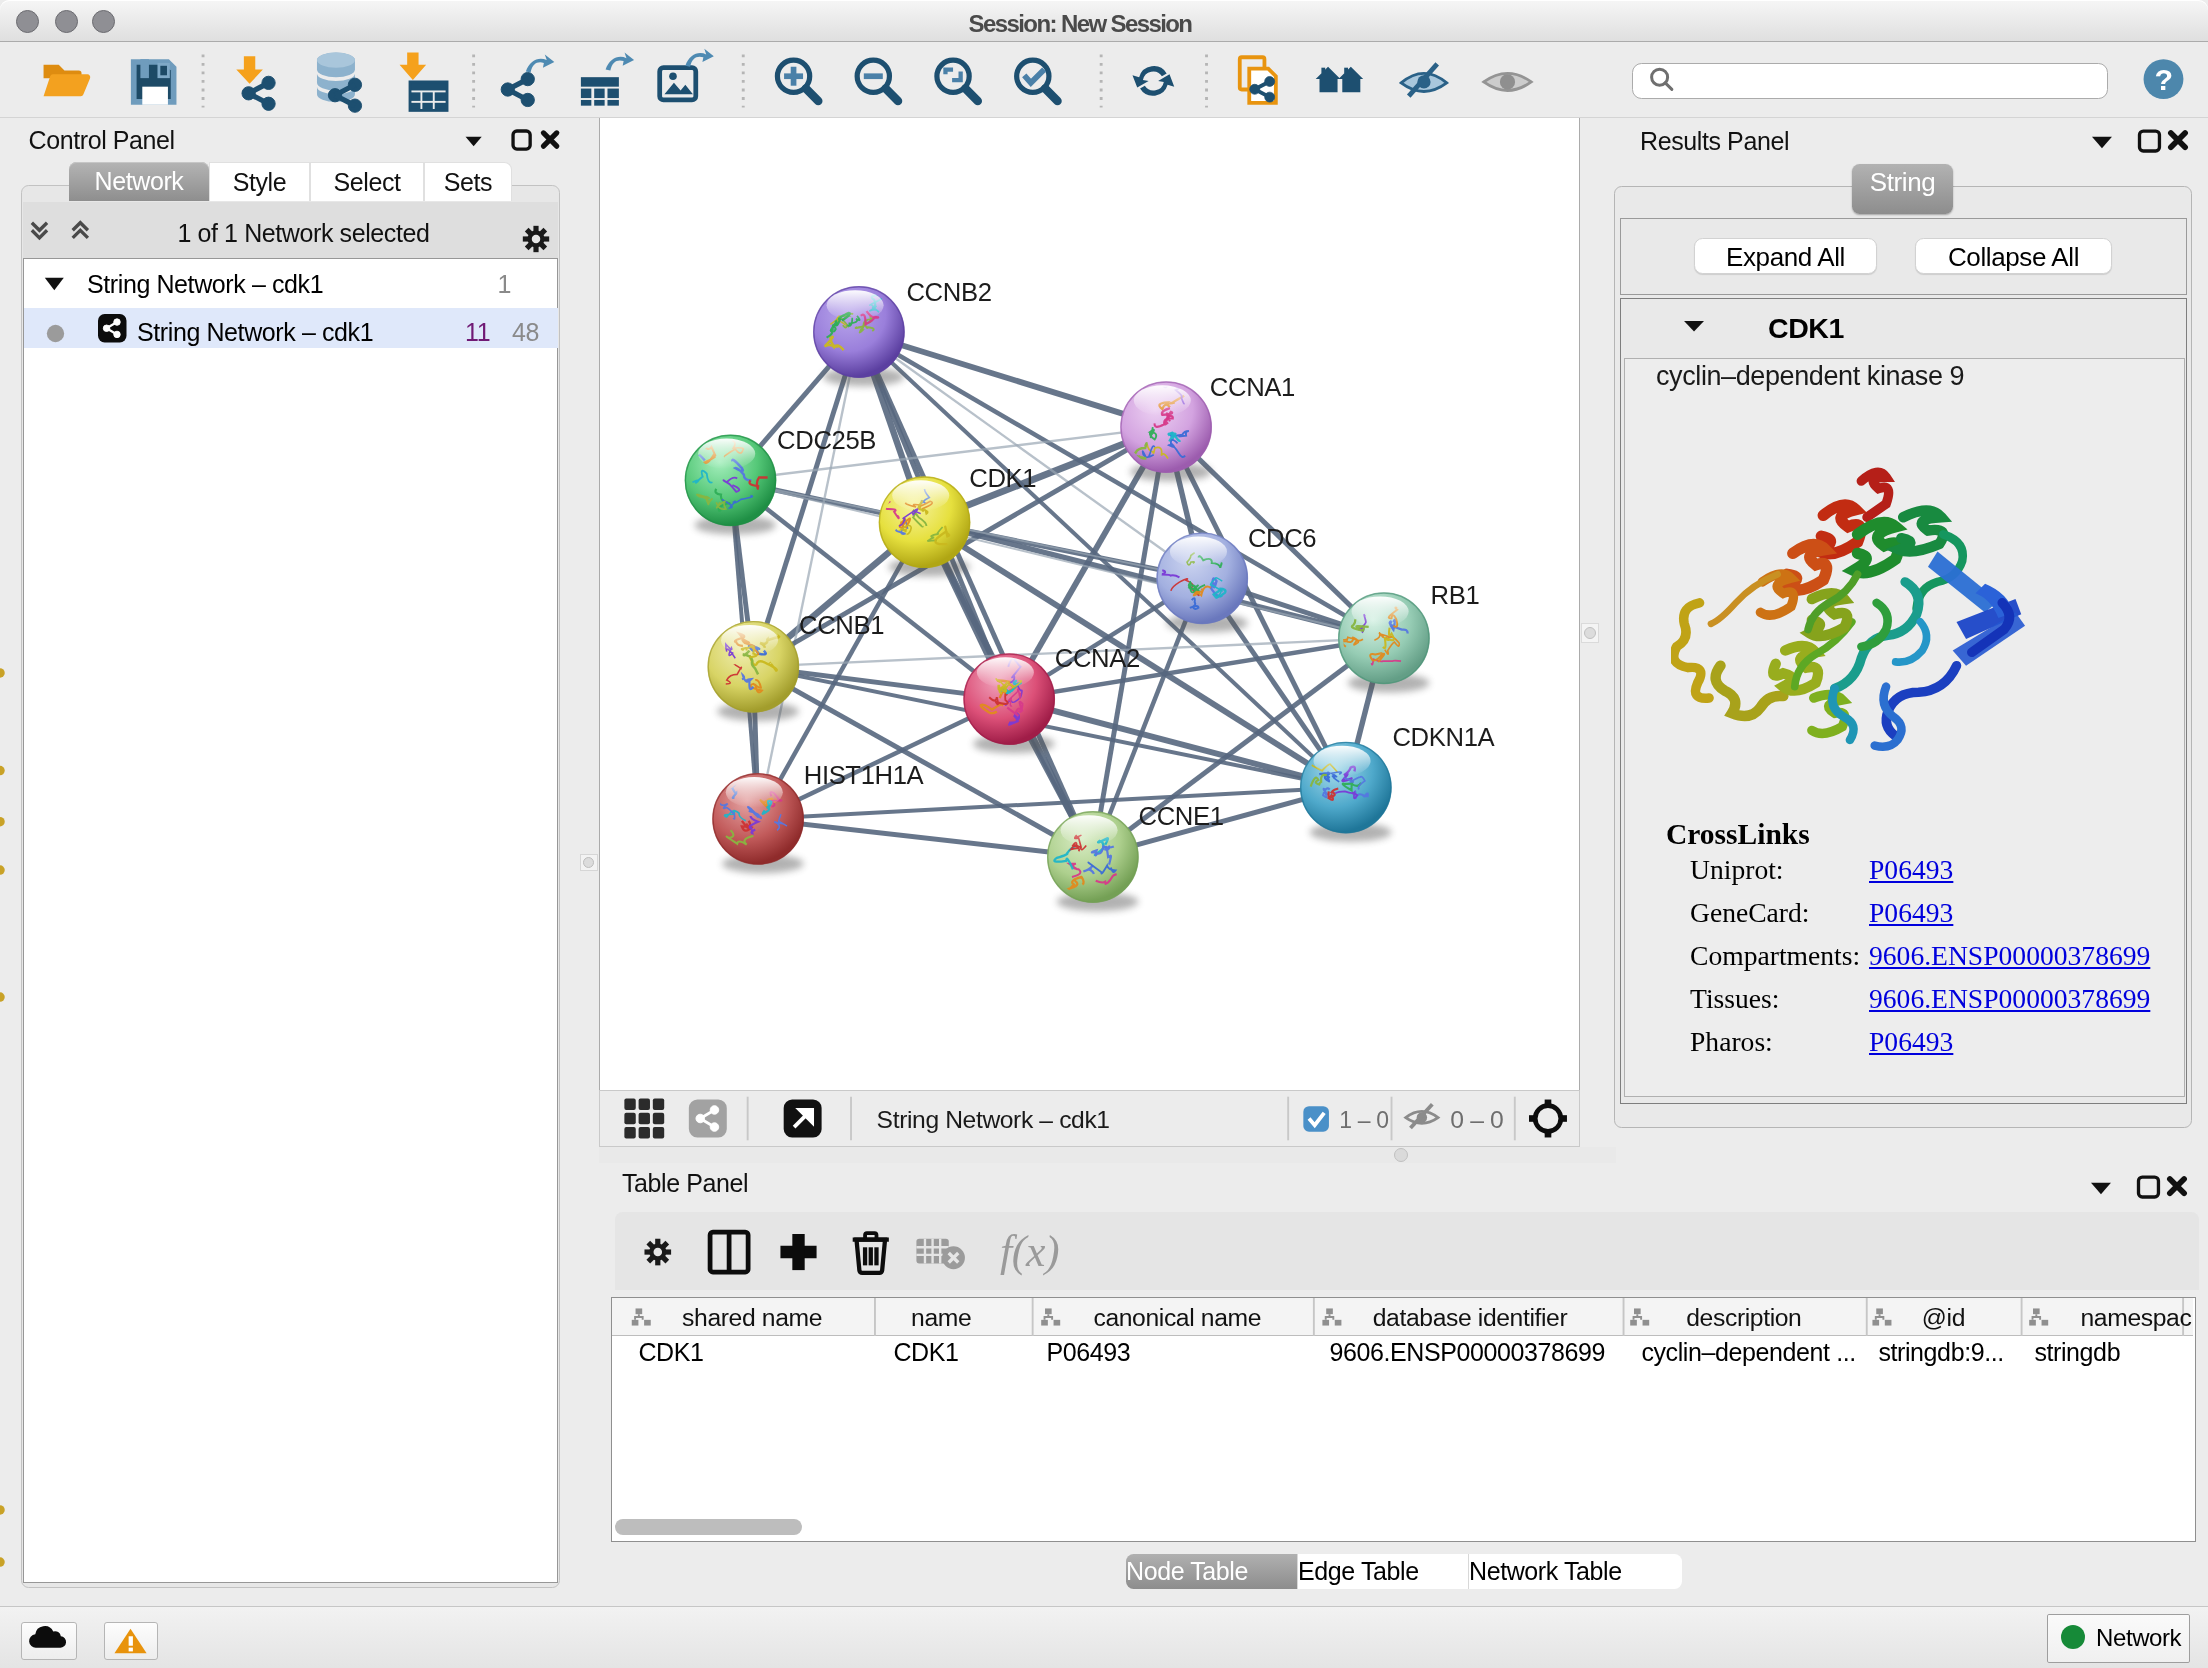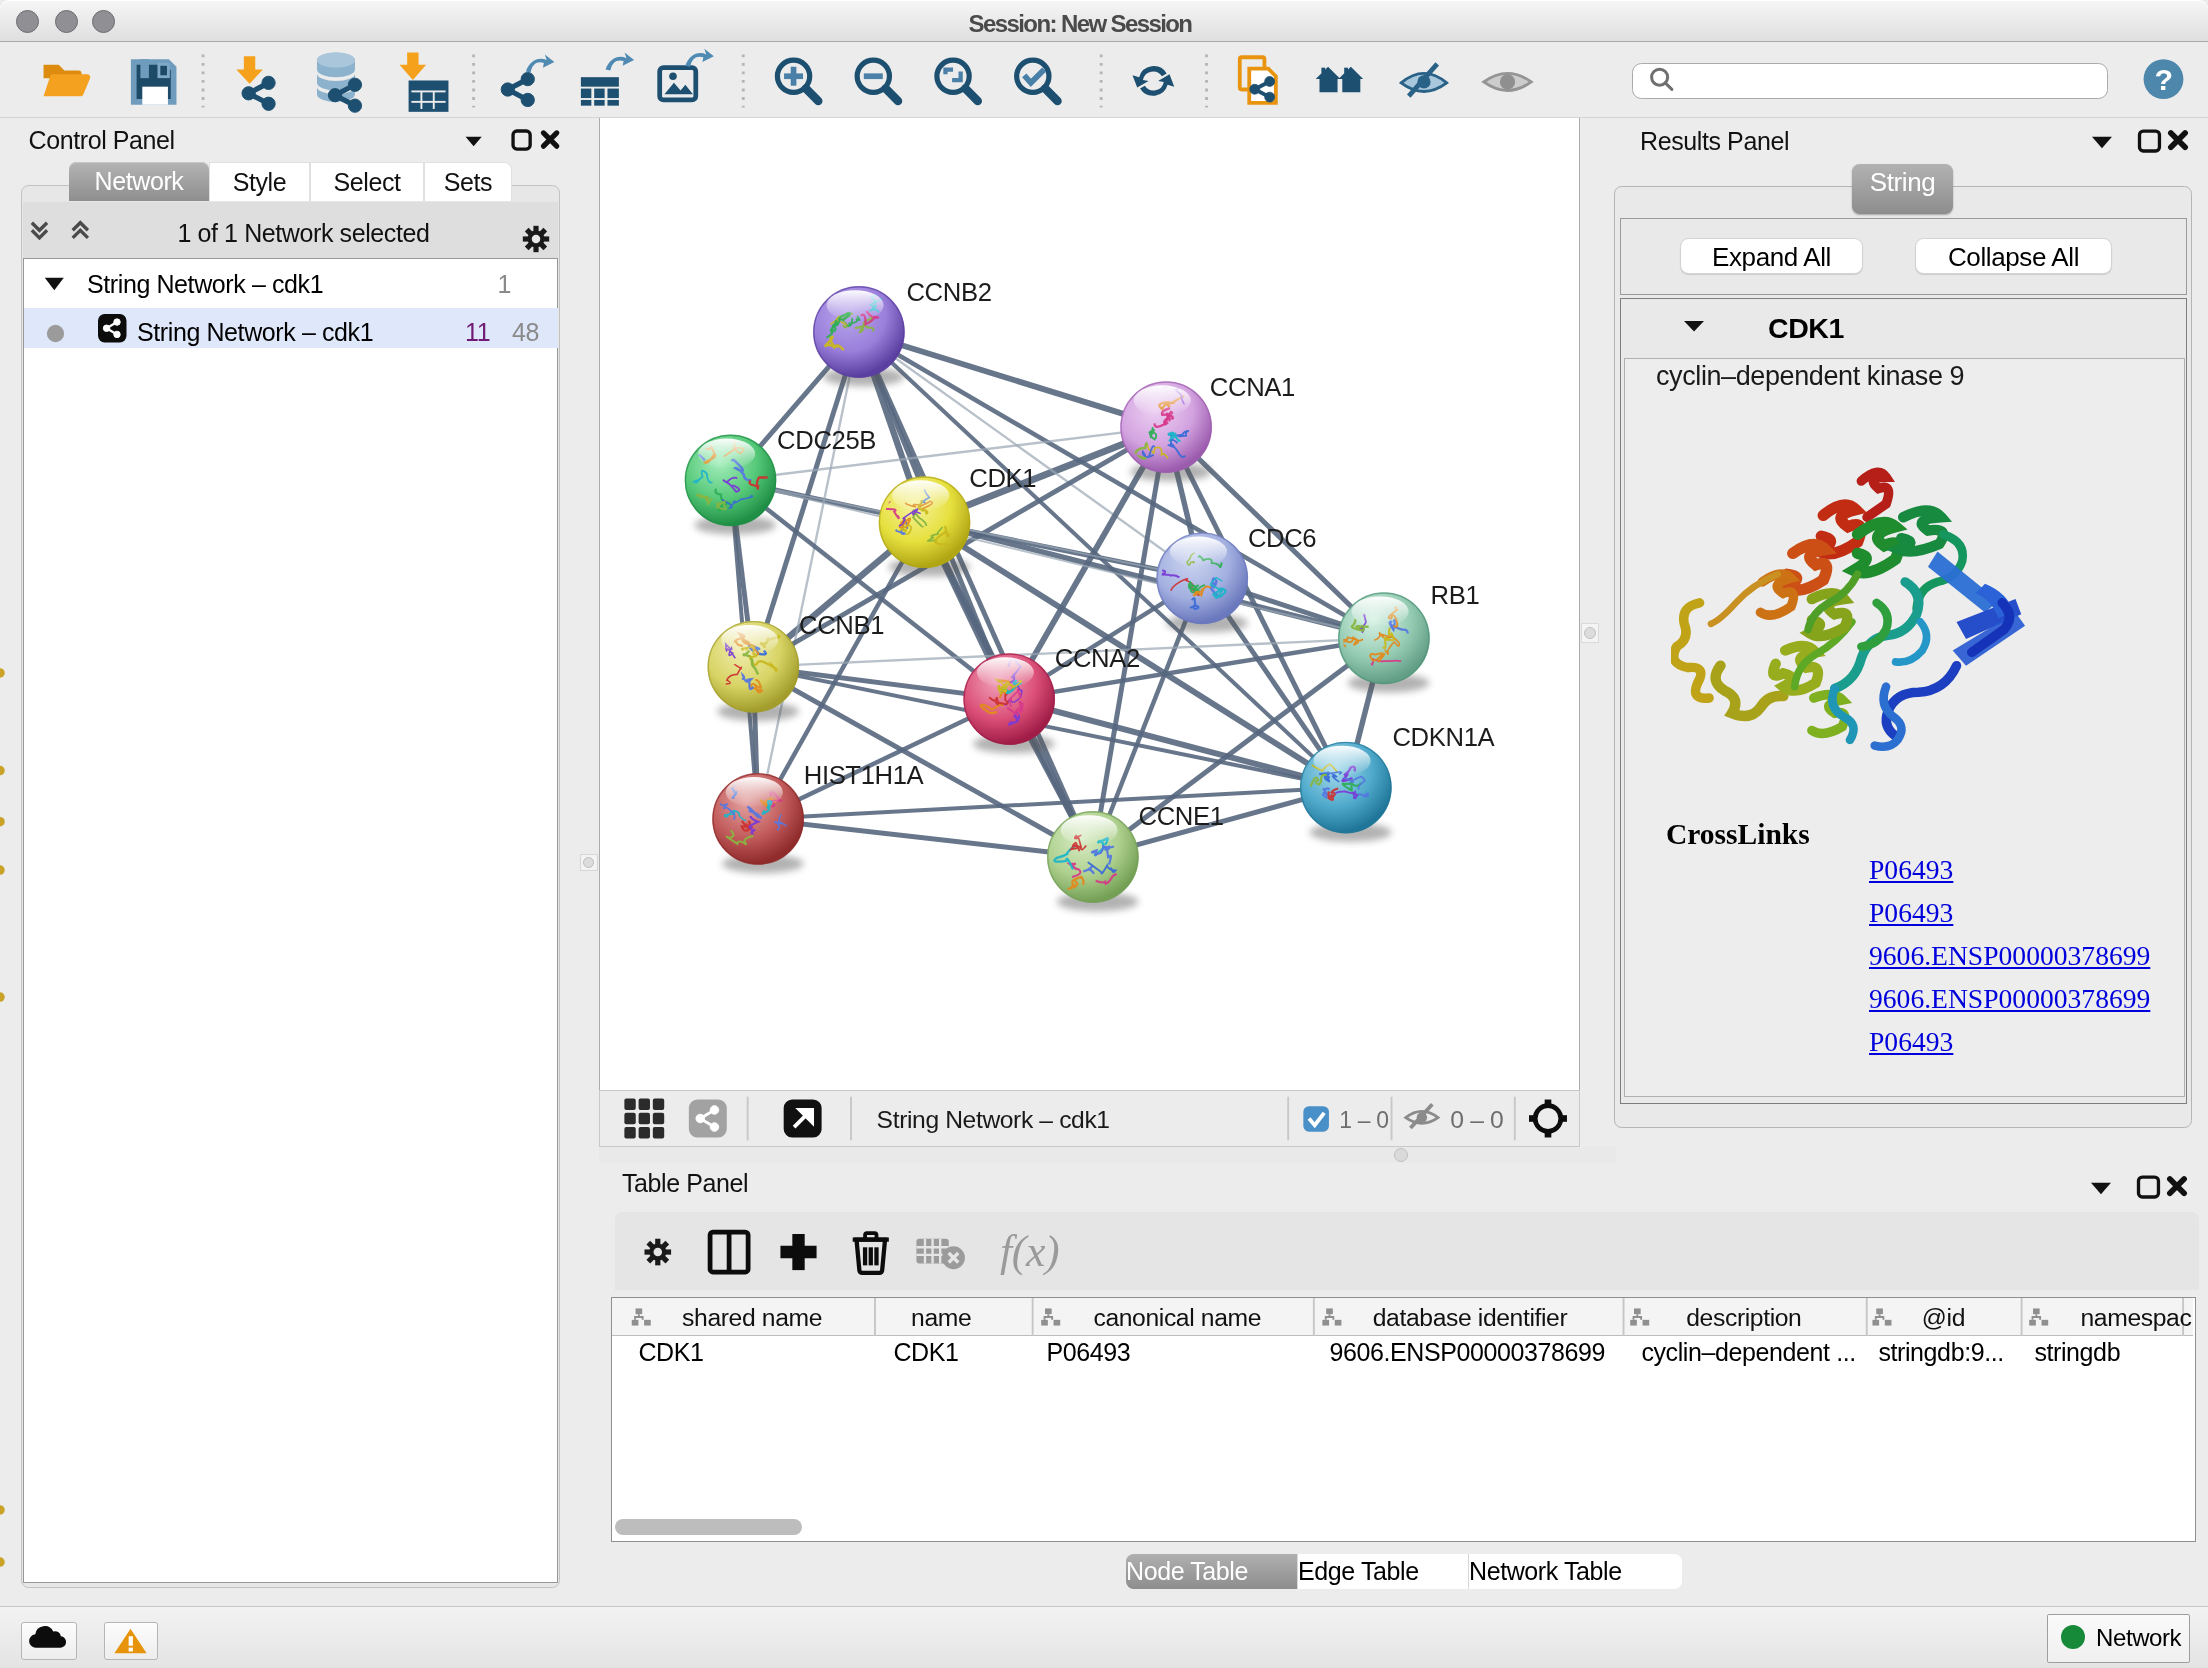--- a/index.html
+++ b/index.html
@@ -756,21 +756,21 @@
 <div class="abs" id="results">
   <div class="ptitle" style="position:absolute;left:24px;top:8.6px;">Results Panel</div>
   <svg style="position:absolute;left:476px;top:11.4px;" width="114" height="25" viewBox="0 0 120 26">
     <path d="M0,8 l21,0 -10.5,12 z" fill="#111"></path>
     <rect x="50" y="2" width="21" height="21" rx="4" fill="none" stroke="#111" stroke-width="3.5"></rect>
     <path d="M83,4 l15,15 M98,4 l-15,15" stroke="#111" stroke-width="6" stroke-linecap="round"></path>
   </svg>
   <div id="res-pane"></div>
   <div id="stringtab">String</div>
   <div style="position:absolute;left:3.8px;top:100px;width:567px;height:77px;border:1px solid #9a9a9a;background:#e9e9e9;"></div>
-  <div class="btn" style="left:64px;top:120px;width:183px;line-height:36px;">Expand All</div>
+  <div class="btn" style="left:78px;top:120px;width:183px;line-height:36px;">Expand All</div>
   <div class="btn" style="left:299px;top:120px;width:197px;line-height:36px;">Collapse All</div>
   <div style="position:absolute;left:3.8px;top:180px;width:567px;height:806px;border:1px solid #7e7e7e;background:#e9e9e9;"></div>
   <svg style="position:absolute;left:67px;top:202px;" width="23" height="13.3" viewBox="0 0 24 14">
     <path d="M1,1 l21,0 -10.5,11 z" fill="#111"></path>
   </svg>
   <div style="position:absolute;left:152px;top:194px;font-size:28.5px;font-weight:bold;color:#000;">CDK1</div>
   <div style="position:absolute;left:7.6px;top:240px;width:561px;height:739px;border:1px solid #b0b0b0;background:#ededed;"></div>
   <div style="position:absolute;left:40px;top:243px;font-size:27px;color:#1a1a1a;">cyclin–dependent kinase 9</div>
   <svg style="position:absolute;left:55px;top:342px;" width="355" height="300" viewBox="0 0 373 315" fill="none" stroke-linecap="round">
     <path d="M200,22 q18,-16 26,-4 q-22,0 -8,12 q16,-6 8,16 l-20,14" stroke="#b51f18" stroke-width="10"></path>
@@ -794,20 +794,23 @@
     <path d="M296,200 l66,-40 10,14 -62,42 z" fill="#2356d0" opacity="0.9"></path>
     <path d="M330,130 q24,10 30,30 l-16,6 q-8,-20 -24,-26 z" fill="#2b62d8"></path>
     <path d="M300,216 q-12,26 -40,28 q-24,0 -32,20 q-6,16 8,26" stroke="#1b3fc0" stroke-width="10"></path>
     <path d="M226,238 q-8,20 8,32 q14,10 4,24 q-8,10 -24,6" stroke="#2b6fd0" stroke-width="9"></path>
     <path d="M348,150 q14,14 2,28 l-34,24" stroke="#1433b8" stroke-width="10"></path>
     <path d="M148,146 q24,-12 34,0 q-28,4 -10,16 q20,-6 10,14 q-24,14 -36,6 q20,-10 2,-14" stroke="#86a31c" stroke-width="11"></path>
     <path d="M196,120 q-10,20 -30,30 q-18,10 -22,28" stroke="#4f9e28" stroke-width="8"></path>
     <path d="M216,150 q16,10 10,28 q-8,16 -26,18" stroke="#2f9e3c" stroke-width="9"></path>
   </svg>
   <div style="position:absolute;left:50px;top:700px;font-family:'Liberation Serif',serif;font-size:29.5px;letter-spacing:0;font-weight:bold;color:#000;">CrossLinks</div>
+  <div style="position:absolute;left:74px;top:730px;font-family:'Liberation Serif',serif;font-size:27.6px;letter-spacing:0;color:#000;line-height:43px;">
+    Uniprot:<br>GeneCard:<br>Compartments:<br>Tissues:<br>Pharos:
+  </div>
   <div style="position:absolute;left:253px;top:730px;font-family:'Liberation Serif',serif;font-size:27.6px;letter-spacing:0;color:#0000dd;line-height:43px;text-decoration:underline;">
     P06493<br>P06493<br>9606.ENSP00000378699<br>9606.ENSP00000378699<br>P06493
   </div>
 </div>
 <div class="abs" id="tablepanel">
   <div class="ptitle" style="position:absolute;left:23px;top:5.7px;">Table Panel</div>
   <svg style="position:absolute;left:1492px;top:12.4px;" width="114" height="25" viewBox="0 0 120 26">
     <path d="M0,8 l21,0 -10.5,12 z" fill="#111"></path>
     <rect x="50" y="2" width="21" height="21" rx="4" fill="none" stroke="#111" stroke-width="3.5"></rect>
     <path d="M83,4 l15,15 M98,4 l-15,15" stroke="#111" stroke-width="6" stroke-linecap="round"></path>

